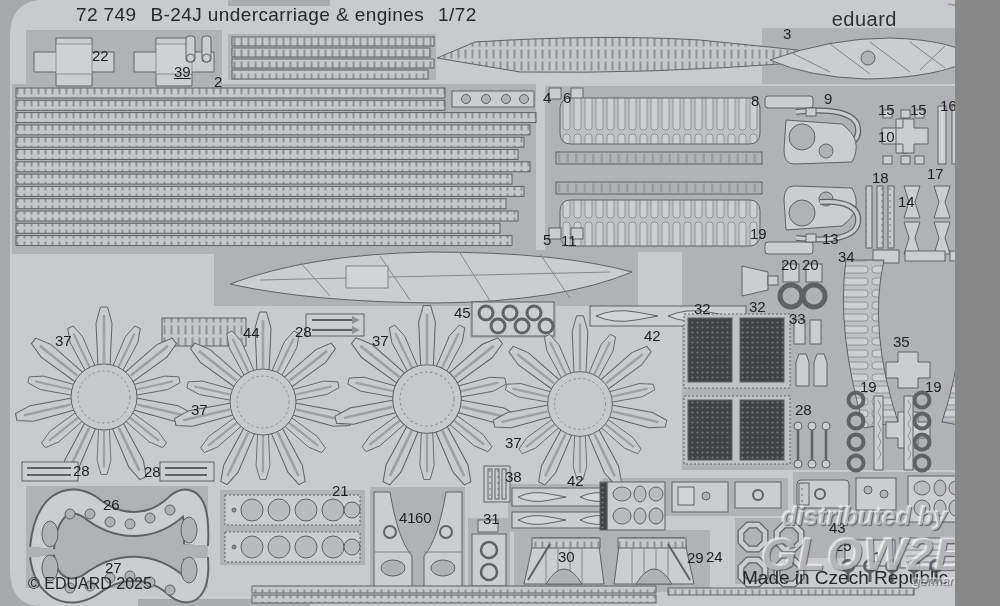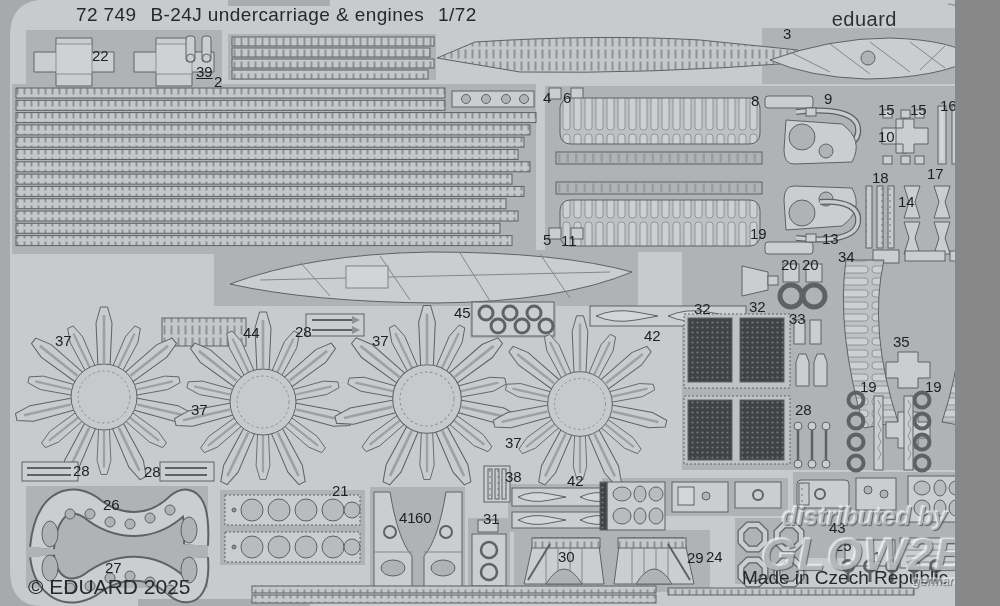--- a/index.html
+++ b/index.html
@@ -3,21 +3,21 @@
 <meta charset="utf-8">
 <style>
   html,body{margin:0;padding:0;background:#888;}
   .stage{position:relative;width:955px;height:606px;overflow:hidden;
          background:#a7a9ab;font-family:"Liberation Sans",sans-serif;}
   .stage svg{position:absolute;left:0;top:0;}
   .hdr{position:absolute;left:76px;top:4px;font-size:19px;color:#26282a;
        letter-spacing:.4px;white-space:nowrap;}
   .hdr .gap{display:inline-block;width:14px;}
   .brand{position:absolute;right:58px;top:8px;font-size:20px;color:#2e3133;letter-spacing:.5px;}
-  .copyright{position:absolute;left:28px;top:575px;font-size:21px;color:#26282a;}
+  .copyright{position:absolute;left:28px;top:575px;font-size:16px;color:#26282a;}
   .madein{position:absolute;left:742px;top:567px;font-size:19px;color:#26282a;}
   .plbl{position:absolute;font-size:15px;color:#1d1f21;line-height:1;white-space:nowrap;}
   .wm{position:absolute;left:752px;top:502px;width:225px;text-align:center;
       pointer-events:none;color:rgba(245,246,246,.52);
       text-shadow:1px 1px 1px rgba(72,74,76,.75),-1px -1px 1px rgba(255,255,255,.55);}
   .wm .l1{font-size:25px;font-style:italic;font-weight:bold;}
   .wm .l2{font-size:46px;font-style:italic;font-weight:bold;letter-spacing:1px;margin-top:-4px;}
   .wm .l3{font-size:13px;font-style:italic;text-align:right;margin-top:-8px;padding-right:14px;}
 </style>
 </head>
@@ -690,21 +690,21 @@
     </g>
   </g>
 </svg>
 
 <div class="hdr">
   <span>72 749</span><span class="gap"></span><span>B-24J undercarriage &amp; engines</span><span class="gap"></span><span>1/72</span>
 </div>
 <div class="brand">eduard</div>
 <div id="labels">
       <span class="plbl" style="left: 92px; top: 48px;">22</span>
-      <span class="plbl" style="left: 196px; top: 64px; text-decoration: underline;">39</span>
+      <span class="plbl" style="left: 174px; top: 64px; text-decoration: underline;">39</span>
       <span class="plbl" style="left: 214px; top: 74px;">2</span>
       <span class="plbl" style="left: 783px; top: 26px;">3</span>
       <span class="plbl" style="left: 543px; top: 90px;">4</span>
       <span class="plbl" style="left: 563px; top: 90px;">6</span>
       <span class="plbl" style="left: 751px; top: 93px;">8</span>
       <span class="plbl" style="left: 824px; top: 91px;">9</span>
       <span class="plbl" style="left: 878px; top: 102px;">15</span>
       <span class="plbl" style="left: 910px; top: 102px;">15</span>
       <span class="plbl" style="left: 940px; top: 98px;">16</span>
       <span class="plbl" style="left: 850px; top: 129px; margin-left: 28px;">10</span>

